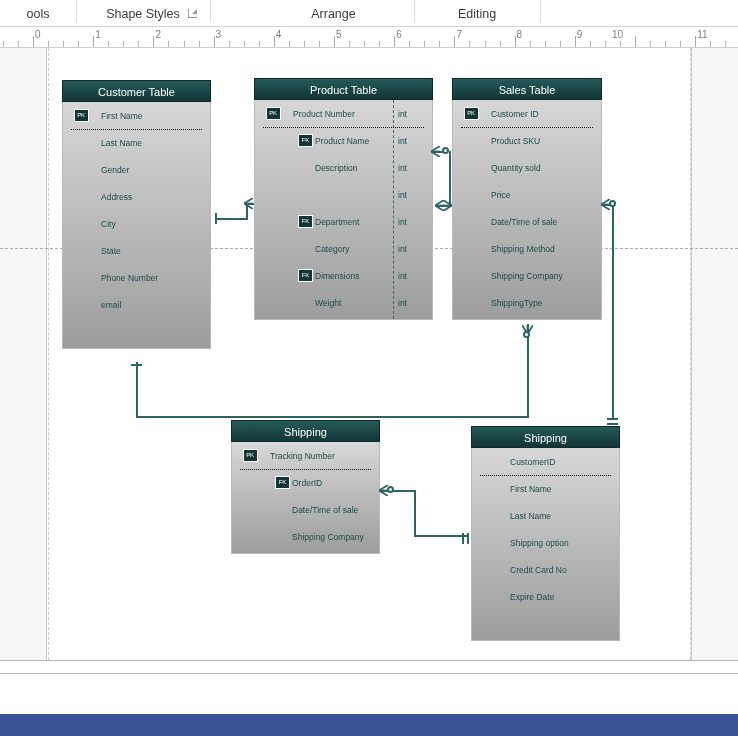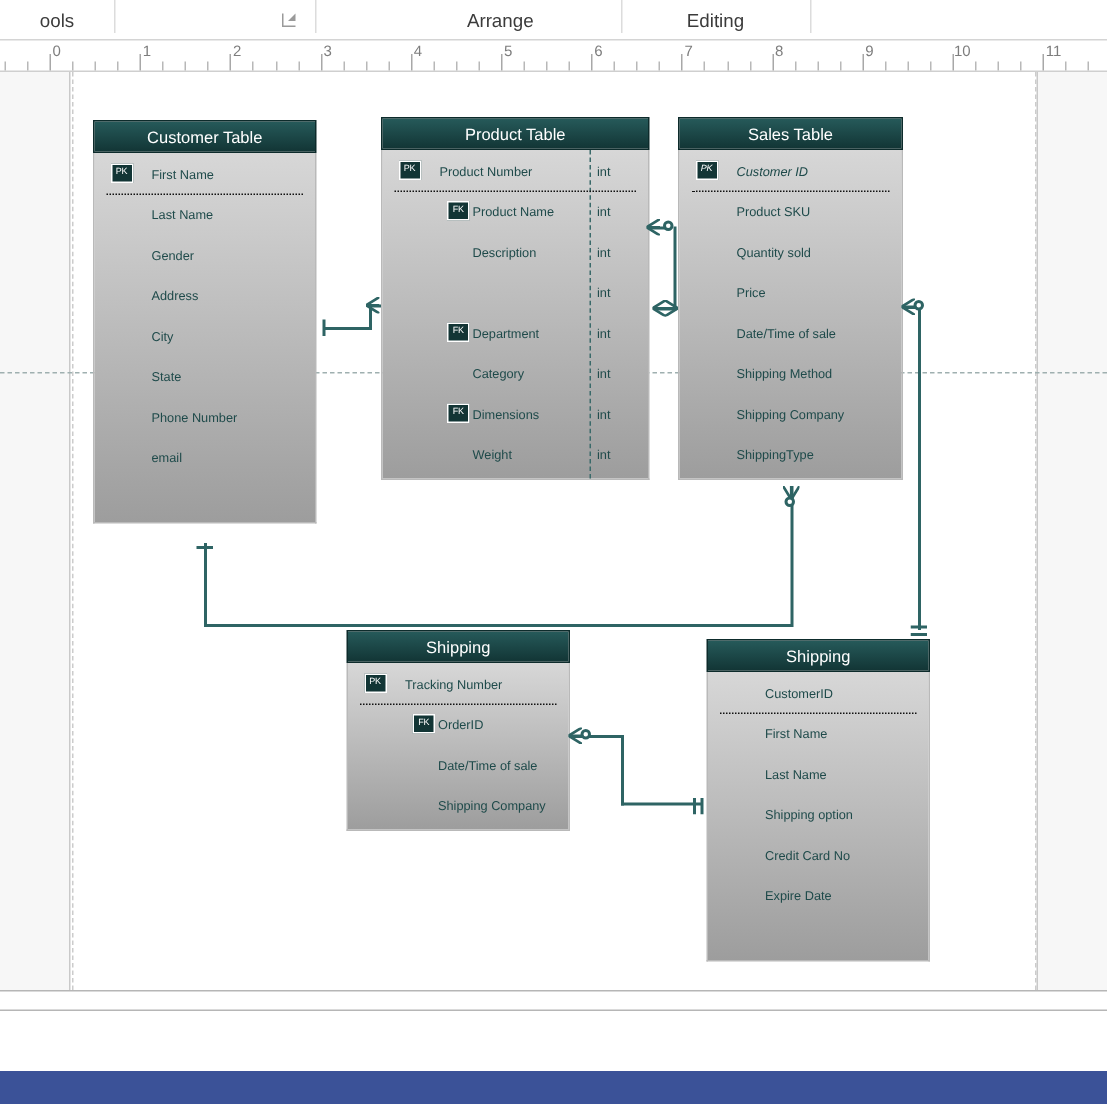--- a/index.html
+++ b/index.html
@@ -186,20 +186,23 @@
 </head>
 <body>
 
 <div id="ribbon-strip">
     <div class="ribbon-sep" style="left: 76px;"></div>
     <div class="ribbon-sep" style="left: 210px;"></div>
     <div class="ribbon-sep" style="left: 414px;"></div>
     <div class="ribbon-sep" style="left: 540px;"></div>
     <div class="ribbon-group" style="left: 0px; width: 76px;">
       <span class="grp-label">ools</span>
+    </div>
+    <div class="ribbon-group" style="left: 78px; width: 130px;">
+      <span class="grp-label">Shape Styles</span>
     </div>
     <div class="dialog-launcher" style="left: 188px; top: 9px;"></div>
     <div class="ribbon-group" style="left: 212px; width: 200px; padding-left: 43px;">
       <span class="grp-label">Arrange</span>
     </div>
     <div class="ribbon-group" style="left: 416px; width: 122px;">
       <span class="grp-label">Editing</span>
     </div>
   </div>
 
@@ -256,21 +259,21 @@
     <div class="ruler-num" style="left: 35px;">0</div>
     <div class="ruler-num" style="left: 95.2px;">1</div>
     <div class="ruler-num" style="left: 155.4px;">2</div>
     <div class="ruler-num" style="left: 215.6px;">3</div>
     <div class="ruler-num" style="left: 275.8px;">4</div>
     <div class="ruler-num" style="left: 336px;">5</div>
     <div class="ruler-num" style="left: 396.2px;">6</div>
     <div class="ruler-num" style="left: 456.4px;">7</div>
     <div class="ruler-num" style="left: 516.6px;">8</div>
     <div class="ruler-num" style="left: 576.8px;">9</div>
-    <div class="ruler-num" style="left: 636px;">10</div>
+    <div class="ruler-num" style="left: 612px;">10</div>
     <div class="ruler-num" style="left: 697.2px;">11</div>
   </div>
 <div id="ruler-v"></div>
 
 <div id="canvas">
   <div id="page-sheet"></div>
 <div class="margin-guide-v" style="left: 48px;"></div>
     <div class="margin-guide-v" style="left: 690px;"></div>
     <div class="guide-h" style="top: 200px;"></div>
     <div class="entity" style="left: 62px; top: 32px; width: 149px;">
@@ -364,21 +367,21 @@
         <div class="attr-row" style="height: 27px;">
           <div class="attr-key indent"></div>
           <div class="attr-name">Weight</div>
           <div class="attr-type">int</div>
         </div>
       </div>
     </div>
     <div class="entity" style="left: 452px; top: 30px; width: 150px;">
       <div class="entity-header">Sales Table</div>
       <div class="entity-body" style="height: 220px;">
-        <div class="attr-row" style="height: 27px; font-style: italic;">
+        <div class="attr-row" style="height: 27px;">
           <div class="attr-key">
             <div class="badge">PK</div>
           </div>
           <div class="attr-name">Customer ID</div>
         </div>
         <div class="pk-sep" style="top: 27px;"></div>
         <div class="attr-row" style="height: 27px; align-items: center;">
           <div class="attr-key"></div>
           <div class="attr-name">Product SKU</div>
         </div>

